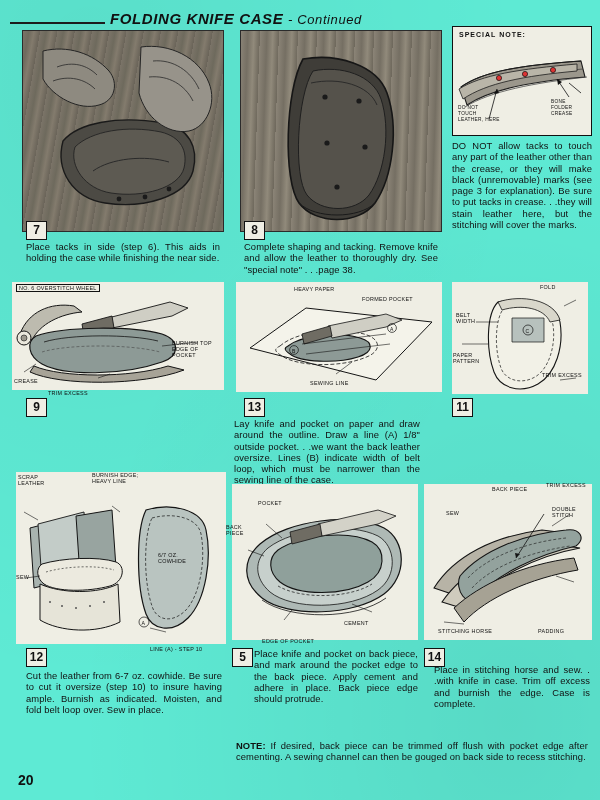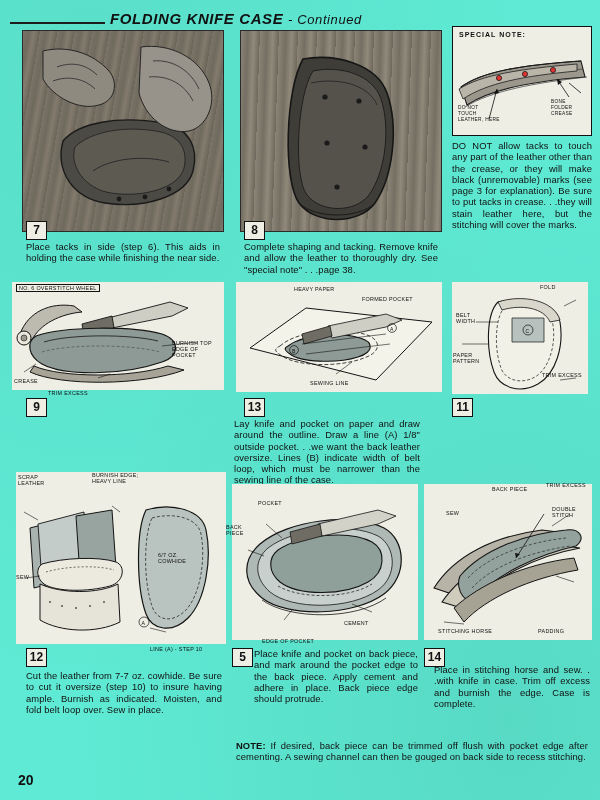--- a/index.html
+++ b/index.html
@@ -272,21 +272,21 @@
       <path d="M134 156 L150 160" stroke="#141414" stroke-width=".6"></path>
     </svg>
   </div>
   <div class="lbl" style="left:18px;top:474px;line-height:6px;">SCRAP<br>LEATHER</div>
   <div class="lbl" style="left:92px;top:472px;line-height:6px;">BURNISH EDGE;<br>HEAVY LINE</div>
   <div class="lbl" style="left:16px;top:574px;">SEW</div>
   <div class="lbl" style="left:158px;top:552px;line-height:6px;">6/7 OZ.<br>COWHIDE</div>
   <div class="lbl" style="left:150px;top:646px;">LINE (A) - STEP 10</div>
 
   <div class="stepnum" style="left:26px;top:648px;">12</div>
-  <div class="cap" style="left:26px;top:670px;width:196px;">Cut the leather from 7-7 oz. cowhide. Be sure to cut it oversize (step 10) to insure having ample. Burnish as indicated. Moisten, and fold belt loop over. Sew in place.</div>
+  <div class="cap" style="left:26px;top:670px;width:196px;">Cut the leather from 6-7 oz. cowhide. Be sure to cut it oversize (step 10) to insure having ample. Burnish as indicated. Moisten, and fold belt loop over. Sew in place.</div>
 
   <div class="drawing" style="left:232px;top:484px;width:186px;height:156px;">
     <svg width="186" height="156" viewBox="0 0 186 156">
 
       <path d="M28 60 C56 36 120 28 152 44 C174 56 176 92 152 110 C122 132 56 134 30 114 C10 98 10 76 28 60 Z" fill="#aeb9b5" stroke="#141414" stroke-width="1.2"></path>
       <path d="M36 64 C62 44 118 38 146 52 C164 62 166 92 146 106 C118 126 60 126 38 108 C22 94 22 76 36 64 Z" fill="#c7d0cc" stroke="#141414" stroke-width=".8"></path>
 
       <path d="M46 66 C70 50 118 46 140 58 C154 66 154 88 136 98 C112 112 66 112 48 98 C36 88 36 74 46 66 Z" fill="#8fa09b" stroke="#141414" stroke-width="1.1"></path>
 
       <path d="M86 40 L146 26 L164 32 L146 40 L90 52 Z" fill="#d3d2c8" stroke="#141414" stroke-width=".8"></path>

